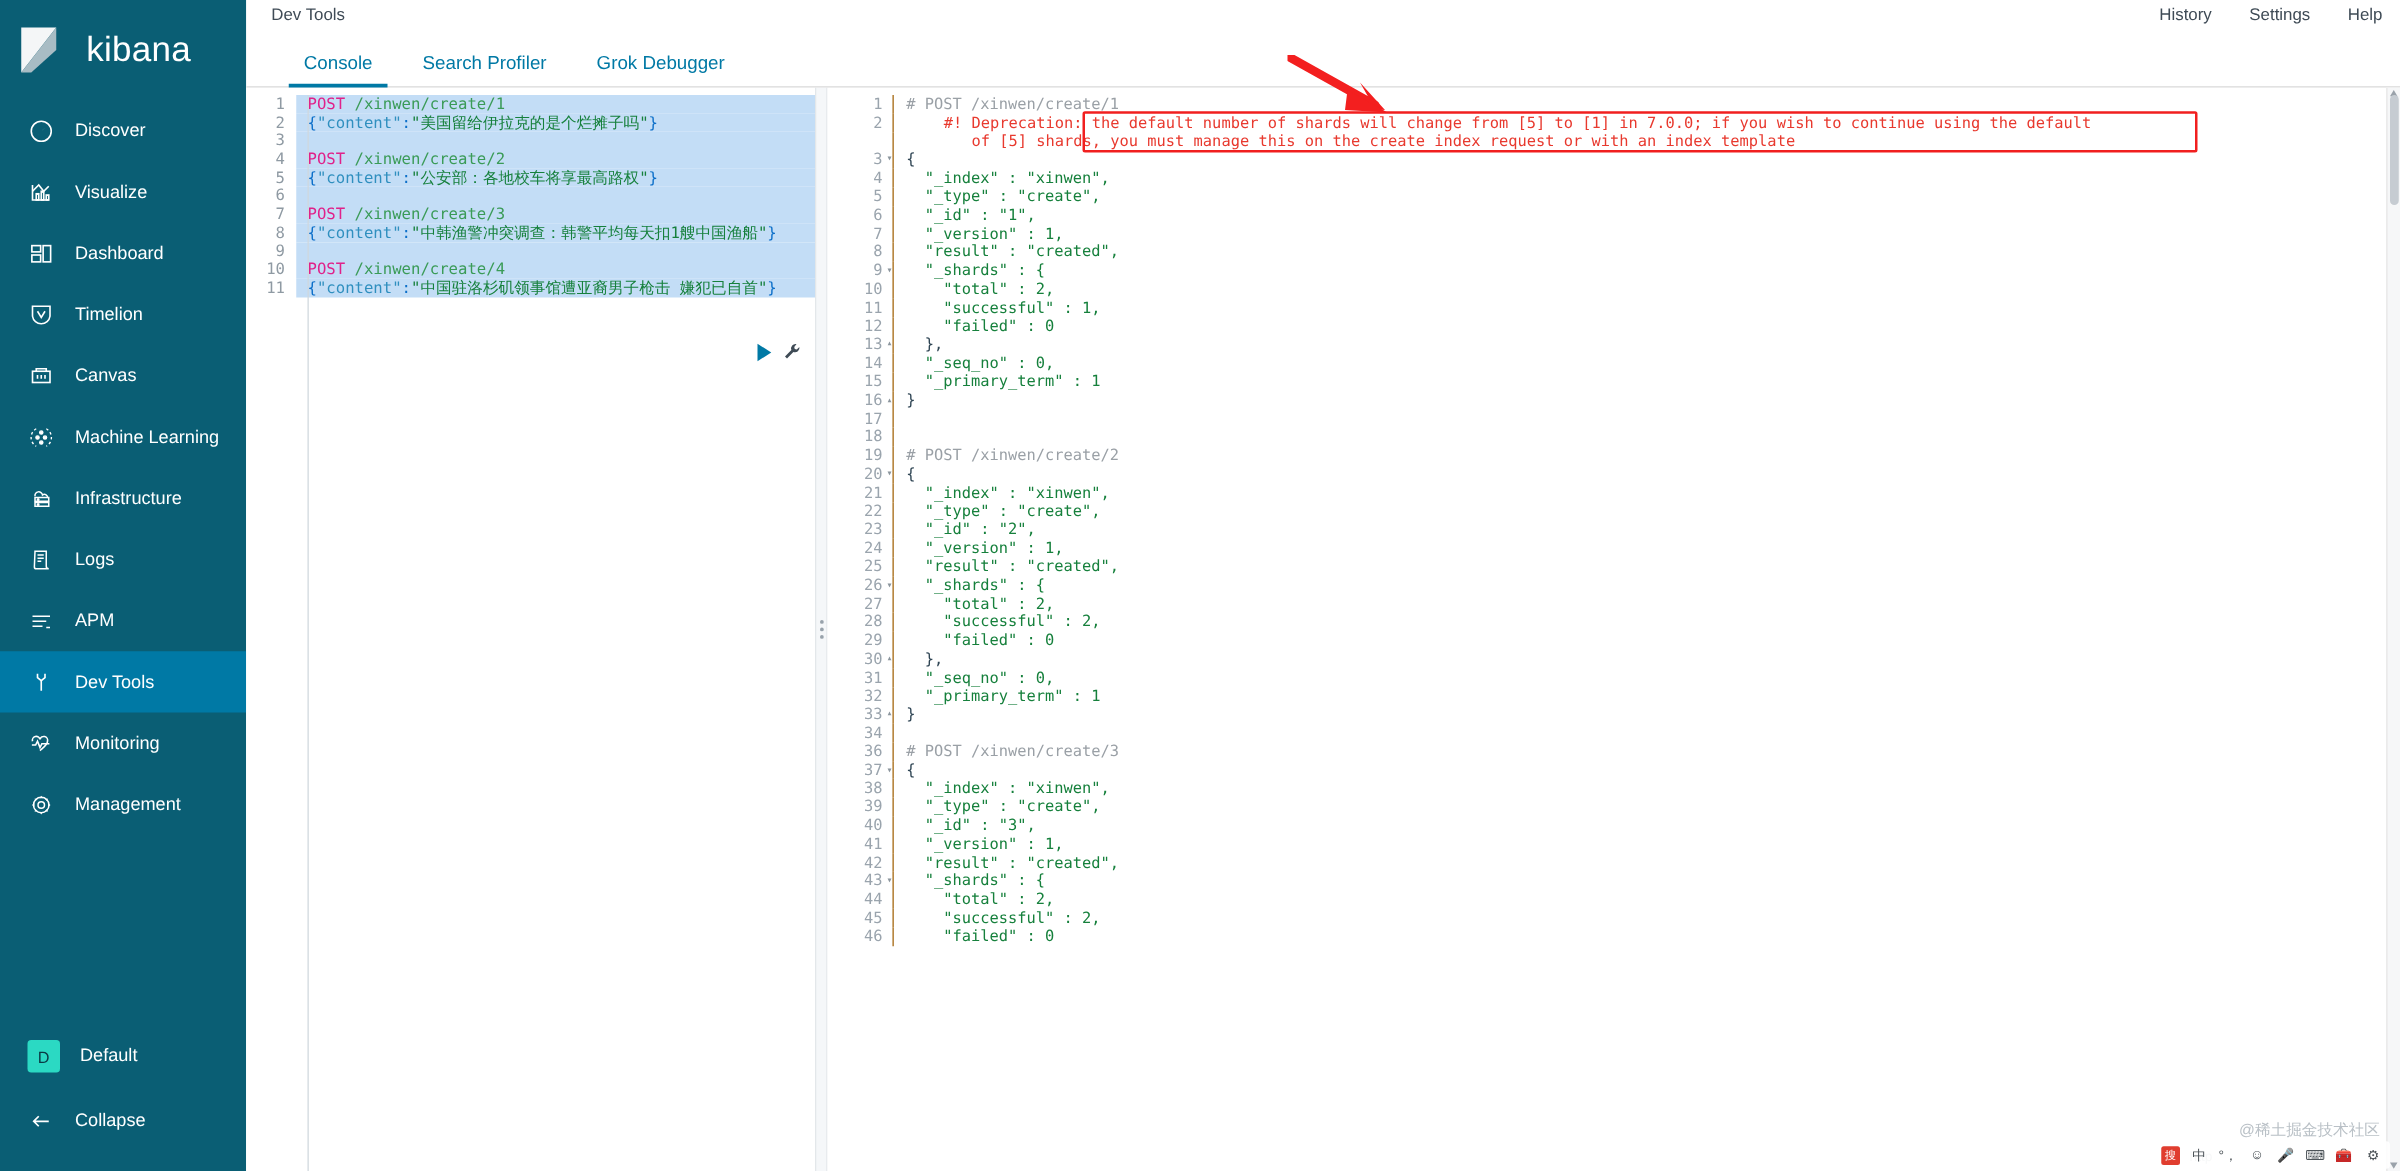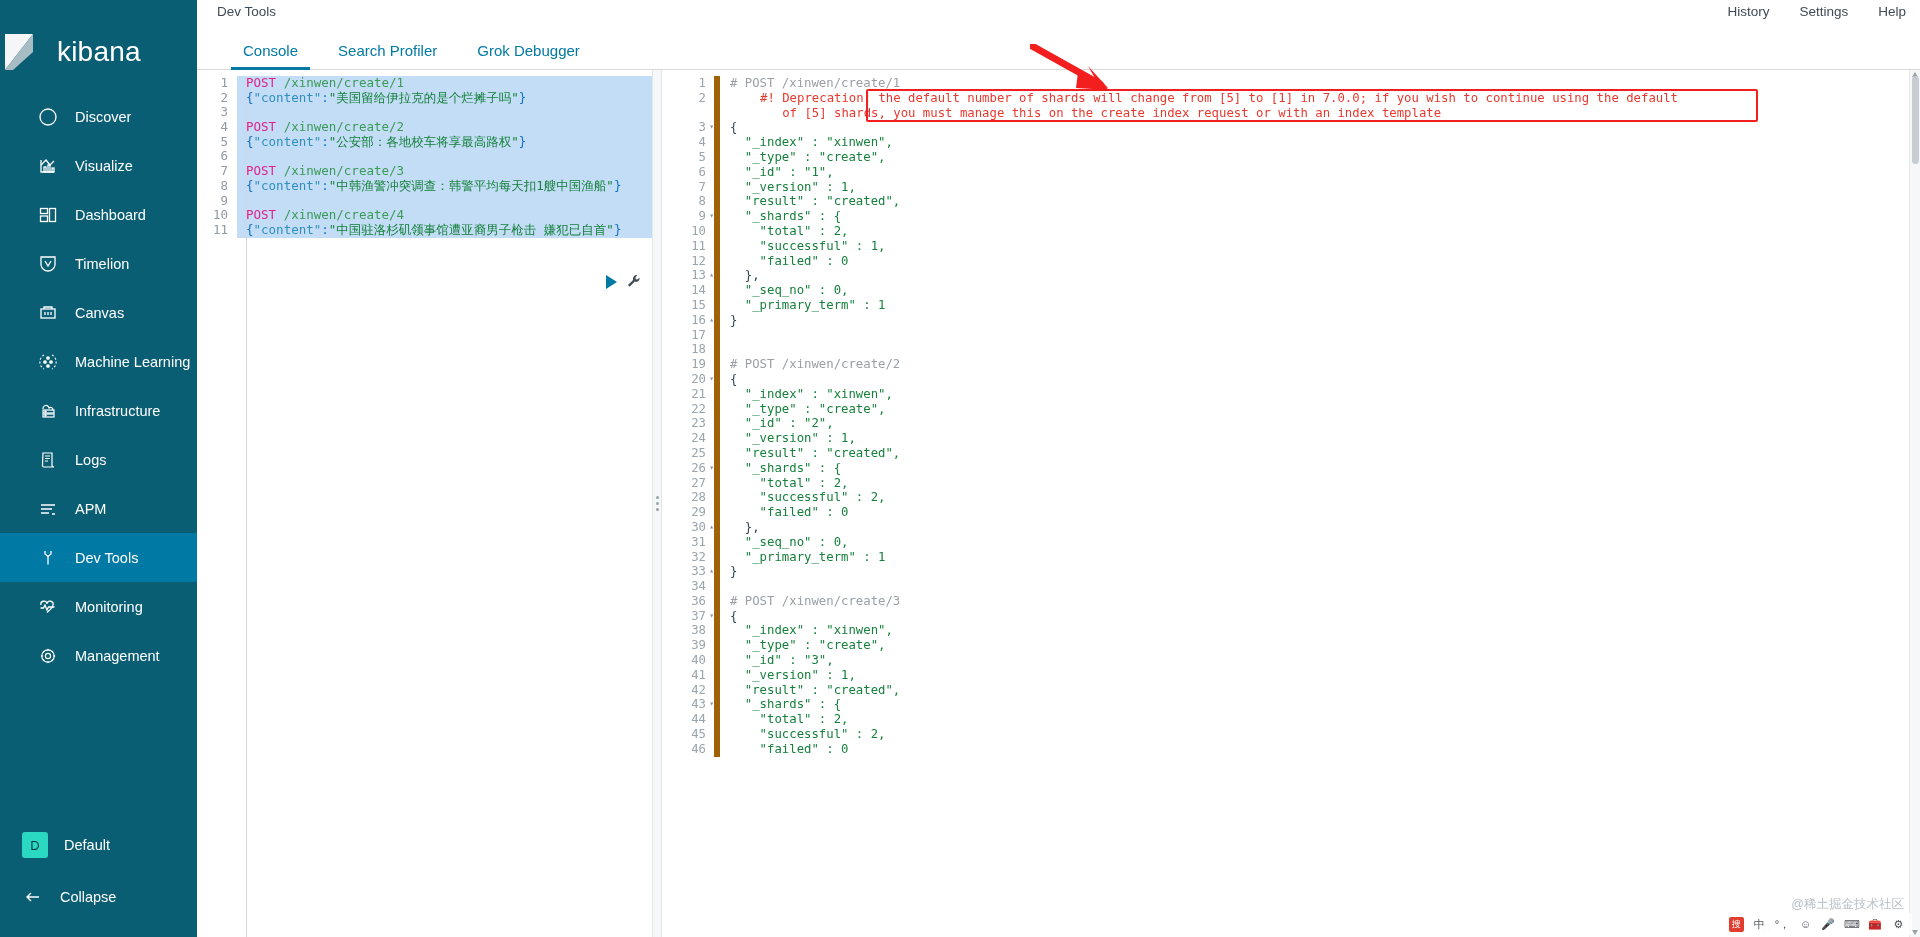--- a/index.html
+++ b/index.html
@@ -25,43 +25,42 @@
     background: #0a5e74;
     color: #ffffff;
     display: flex;
     flex-direction: column;
     position: relative;
   }
   .brand {
     height: 80px;
     display: flex;
     align-items: center;
-    padding-left: 3px;
+    padding-left: 15px;
     gap: 14px;
-    margin-top: 12px;
   }
   .brand-mark {
     width: 40px; height: 40px;
     position: relative;
     overflow: hidden;
   }
   .brand-mark svg { display:block; }
   .brand-name {
     font-size: 28px;
     font-weight: 400;
     letter-spacing: .2px;
     color: #ffffff;
   }
   .nav { display: flex; flex-direction: column; }
   .nav-item {
     height: 49px;
     display: flex;
     align-items: center;
     gap: 16px;
-    padding-left: 37px;
+    padding-left: 22px;
     font-size: 14.5px;
     color: #ffffff;
     cursor: pointer;
     user-select: none;
   }
   .nav-item.active { background: #0079a5; }
   .nav-ico {
     width: 22px; height: 22px;
     display: flex; align-items: center; justify-content: center;
     flex: 0 0 22px;
@@ -262,21 +261,21 @@
     position: relative;
   }
   .out-row { display:flex; height: 14.8px; }
   .out-text {
     flex: 1 1 auto;
     padding-left: 10px;
     font-family: "DejaVu Sans Mono", "Liberation Mono", monospace;
     font-size: 12.3px;
     line-height: 14.8px;
     white-space: pre;
-    border-left: 6px solid #a16207;
+    border-left: 1px solid #a16207;
   }
   .fold {
     position: absolute;
     right: 0px;
     font-size: 8px;
     color: #8b959d;
     line-height: 14.8px;
   }
   .out-comment { color: #9aa0a6; }
   .out-dep     { color: #e8392e; padding-left: 40px; }

